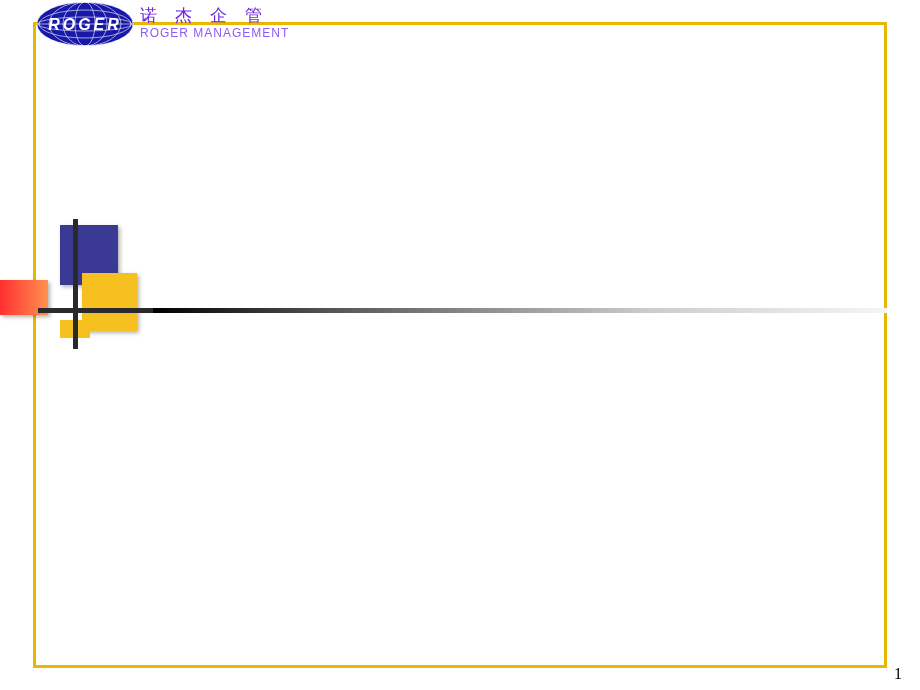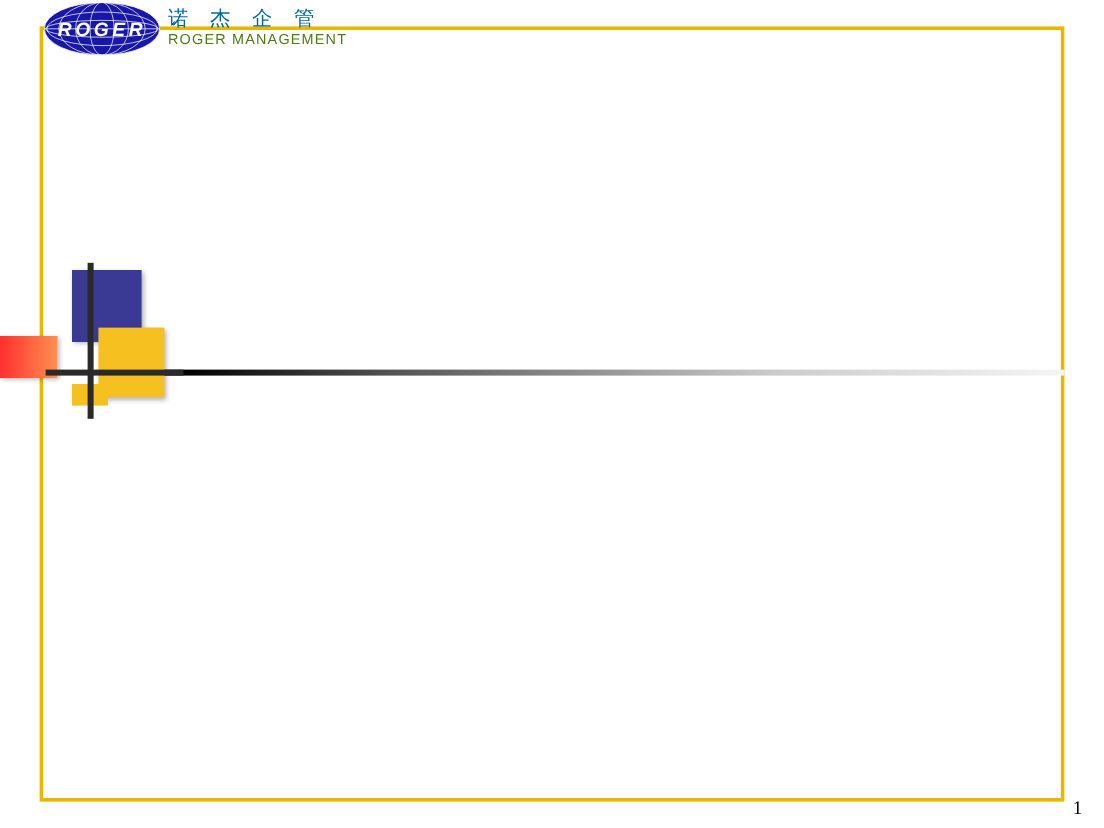--- a/index.html
+++ b/index.html
@@ -34,31 +34,31 @@
     }
     .globe-logo {
       width: 100px;
       height: 48px;
     }
     .header-text-cn {
       position: absolute;
       top: 4px;
       left: 140px;
       font-size: 17px;
-      color: #0369a1;
+      color: #6d28d9;
       letter-spacing: 18px;
       font-family: "SimSun", serif;
       z-index: 10;
     }
     .header-text-en {
       position: absolute;
       top: 26px;
       left: 140px;
       font-size: 12px;
-      color: #4d7c0f;
+      color: #8b5cf6;
       letter-spacing: 1px;
       font-family: Arial, sans-serif;
       z-index: 10;
       text-align: right;
     }
     .decorative-blocks {
       position: absolute;
       top: 225px;
       left: 0;
       width: 160px;

